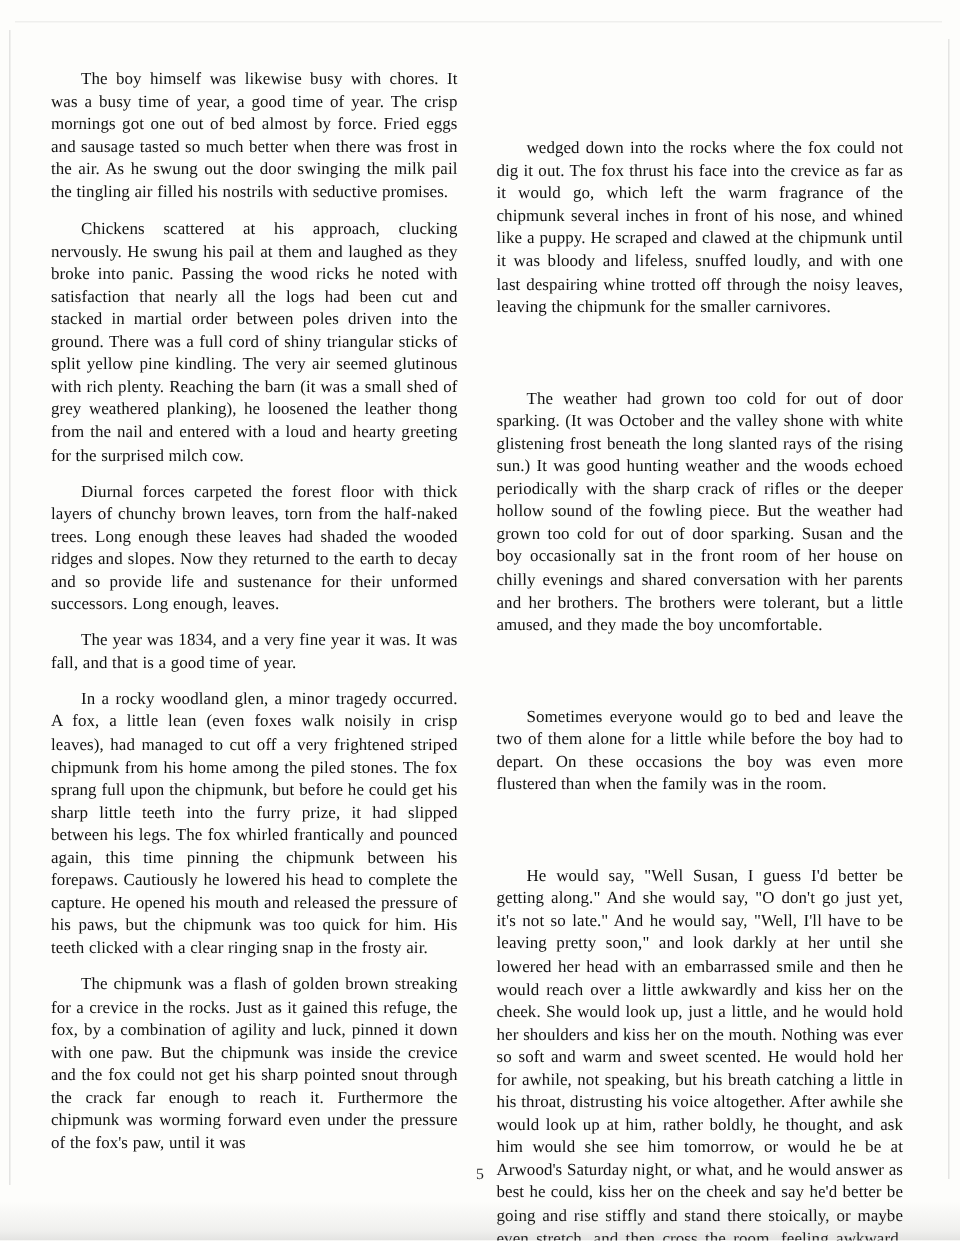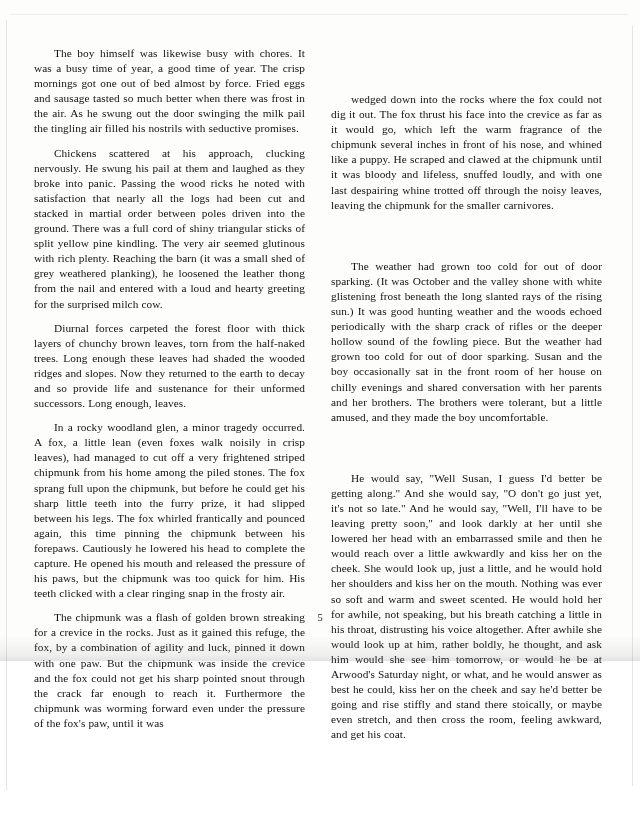--- a/index.html
+++ b/index.html
@@ -10,21 +10,21 @@
     width: 640px;
     height: 827px;
     background: #ffffff;
     font-family: "Liberation Serif", serif;
     color: #0d0d0d;
     overflow: hidden;
   }
   .page {
     position: relative;
     width: 640px;
-    height: 661px;
+    height: 827px;
     background: #fdfdfb;
     box-sizing: border-box;
     padding: 46px 34px 18px 34px;
   }
   .page::after {
     
     content: "";
     position: absolute;
     left: 0; right: 0; bottom: 0;
     height: 26px;
@@ -81,24 +81,26 @@
 <div class="page">
   <div class="edge-line left"></div>
   <div class="edge-line right"></div>
   <div class="edge-line topline"></div>
 
   <div class="columns">
     <div class="col left">
       <p class="para">The boy himself was likewise busy with chores. It was a busy time of year, a good time of year. The crisp mornings got one out of bed almost by force. Fried eggs and sausage tasted so much better when there was frost in the air. As he swung out the door swinging the milk pail the tingling air filled his nostrils with seductive promises.</p>
       <p class="para">Chickens scattered at his approach, clucking nervously. He swung his pail at them and laughed as they broke into panic. Passing the wood ricks he noted with satisfaction that nearly all the logs had been cut and stacked in martial order between poles driven into the ground. There was a full cord of shiny triangular sticks of split yellow pine kindling. The very air seemed glutinous with rich plenty. Reaching the barn (it was a small shed of grey weathered planking), he loosened the leather thong from the nail and entered with a loud and hearty greeting for the surprised milch cow.</p>
       <p class="para">Diurnal forces carpeted the forest floor with thick layers of chunchy brown leaves, torn from the half-naked trees. Long enough these leaves had shaded the wooded ridges and slopes. Now they returned to the earth to decay and so provide life and sustenance for their unformed successors. Long enough, leaves.</p>
+      <p class="para">The year was 1834, and a very fine year it was. It was fall, and that is a good time of year.</p>
       <p class="para">In a rocky woodland glen, a minor tragedy occurred. A fox, a little lean (even foxes walk noisily in crisp leaves), had managed to cut off a very frightened striped chipmunk from his home among the piled stones. The fox sprang full upon the chipmunk, but before he could get his sharp little teeth into the furry prize, it had slipped between his legs. The fox whirled frantically and pounced again, this time pinning the chipmunk between his forepaws. Cautiously he lowered his head to complete the capture. He opened his mouth and released the pressure of his paws, but the chipmunk was too quick for him. His teeth clicked with a clear ringing snap in the frosty air.</p>
       <p class="para">The chipmunk was a flash of golden brown streaking for a crevice in the rocks. Just as it gained this refuge, the fox, by a combination of agility and luck, pinned it down with one paw. But the chipmunk was inside the crevice and the fox could not get his sharp pointed snout through the crack far enough to reach it. Furthermore the chipmunk was worming forward even under the pressure of the fox's paw, until it was</p>
     </div>
     <div class="col right">
       <p class="para">wedged down into the rocks where the fox could not dig it out. The fox thrust his face into the crevice as far as it would go, which left the warm fragrance of the chipmunk several inches in front of his nose, and whined like a puppy. He scraped and clawed at the chipmunk until it was bloody and lifeless, snuffed loudly, and with one last despairing whine trotted off through the noisy leaves, leaving the chipmunk for the smaller carnivores.</p>
       <p class="para">The weather had grown too cold for out of door sparking. (It was October and the valley shone with white glistening frost beneath the long slanted rays of the rising sun.) It was good hunting weather and the woods echoed periodically with the sharp crack of rifles or the deeper hollow sound of the fowling piece. But the weather had grown too cold for out of door sparking. Susan and the boy occasionally sat in the front room of her house on chilly evenings and shared conversation with her parents and her brothers. The brothers were tolerant, but a little amused, and they made the boy uncomfortable.</p>
+      <p class="para">Sometimes everyone would go to bed and leave the two of them alone for a little while before the boy had to depart. On these occasions the boy was even more flustered than when the family was in the room.</p>
       <p class="para">He would say, "Well Susan, I guess I'd better be getting along." And she would say, "O don't go just yet, it's not so late." And he would say, "Well, I'll have to be leaving pretty soon," and look darkly at her until she lowered her head with an embarrassed smile and then he would reach over a little awkwardly and kiss her on the cheek. She would look up, just a little, and he would hold her shoulders and kiss her on the mouth. Nothing was ever so soft and warm and sweet scented. He would hold her for awhile, not speaking, but his breath catching a little in his throat, distrusting his voice altogether. After awhile she would look up at him, rather boldly, he thought, and ask him would she see him tomorrow, or would he be at Arwood's Saturday night, or what, and he would answer as best he could, kiss her on the cheek and say he'd better be going and rise stiffly and stand there stoically, or maybe even stretch, and then cross the room, feeling awkward, and get his coat.</p>
     </div>
   </div>
 
   <div class="folio">5</div>
 </div>
 
 </body></html>

